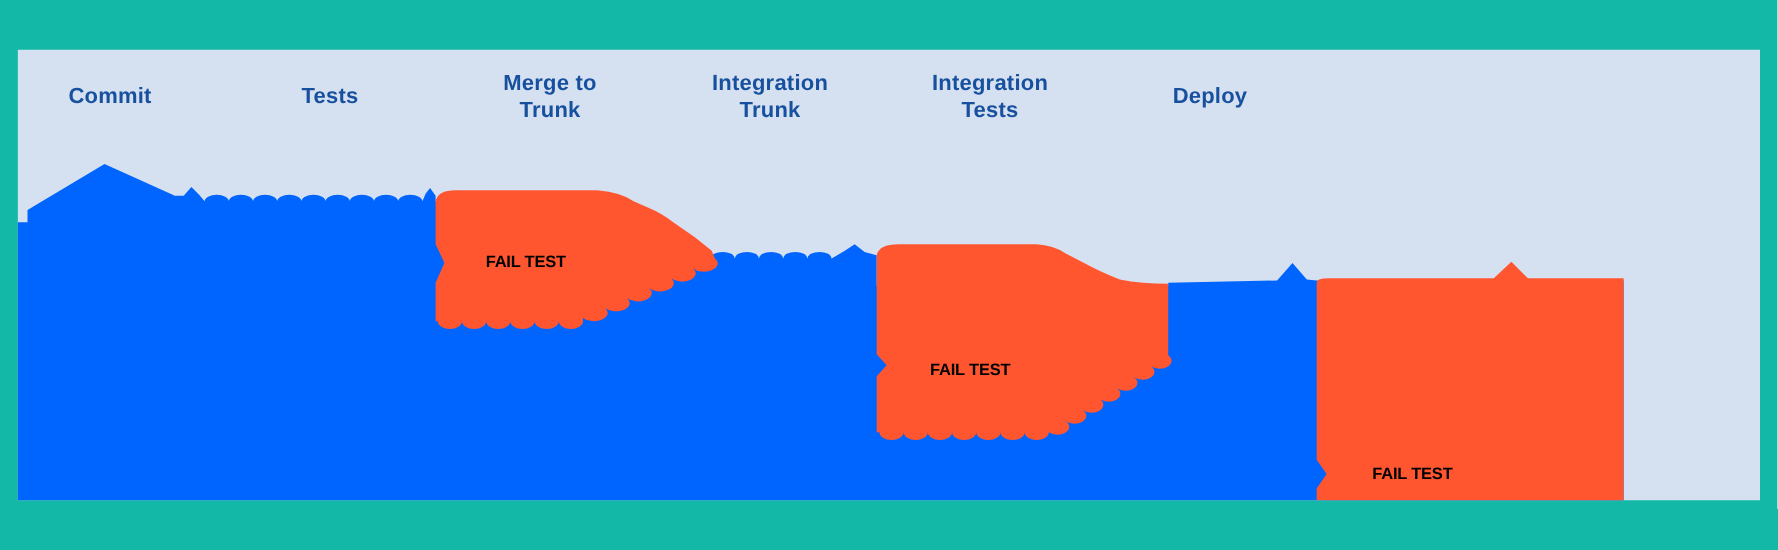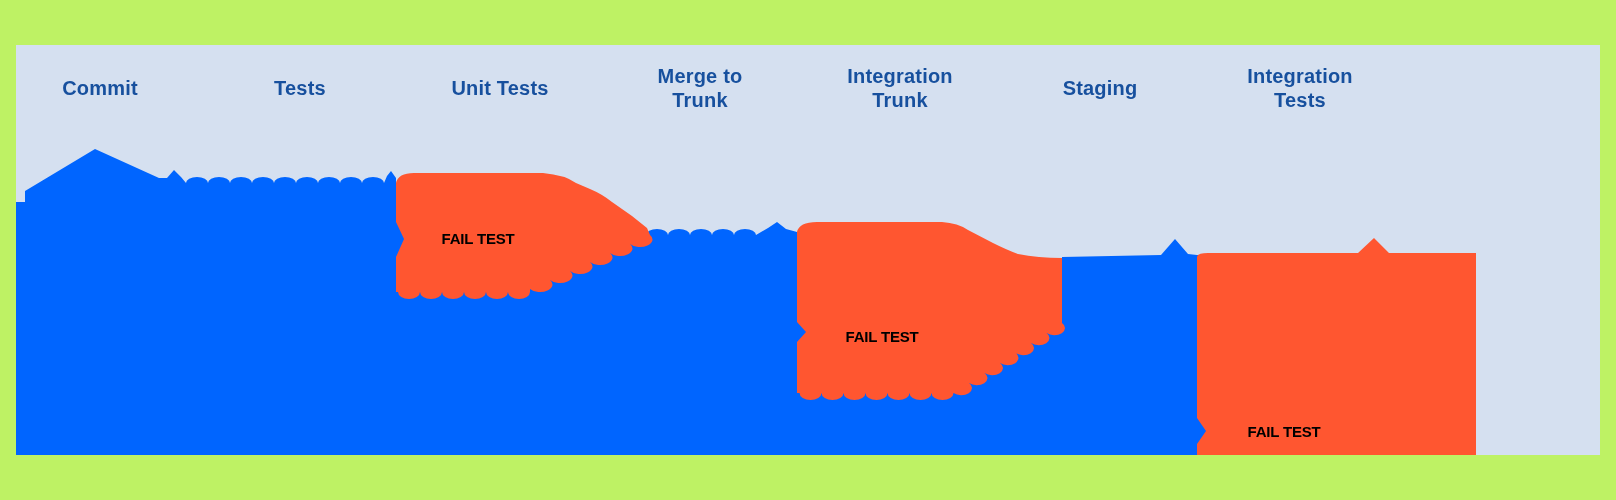--- a/index.html
+++ b/index.html
@@ -5,21 +5,21 @@
   html, body {
     margin: 0;
     padding: 0;
     background: #ffffff;
     font-family: "Liberation Sans", sans-serif;
   }
   .stage-canvas {
     position: relative;
     width: 1616px;
     height: 500px;
-    background: #bef264;
+    background: #14b8a6;
     overflow: hidden;
   }
   .panel {
     position: absolute;
     left: 16px;
     top: 45px;
     width: 1584px;
     height: 410px;
   }
   .panel svg {
@@ -119,27 +119,26 @@
       <path d="M1181 212
                Q1181 208 1192 208
                L1342 208 L1358 193 L1373 208 L1460 208
                L1460 410 L1181 410
                L1181 399 L1190 386 L1181 373 Z" fill="#ff5630"></path>
     </svg>
 
     <div class="stage-labels-row">
       <div class="stage-label">Commit</div>
       <div class="stage-label">Tests</div>
-      <div class="stage-label">Unit Tests</div>
       <div class="stage-label">Merge to
 Trunk</div>
       <div class="stage-label">Integration
 Trunk</div>
-      <div class="stage-label">Staging</div>
       <div class="stage-label">Integration
 Tests</div>
+      <div class="stage-label">Deploy</div>
     </div>
 
     <div class="fail-label f1">FAIL TEST</div>
     <div class="fail-label f2">FAIL TEST</div>
     <div class="fail-label f3">FAIL TEST</div>
   </div>
 </div>
 
 </body></html>

